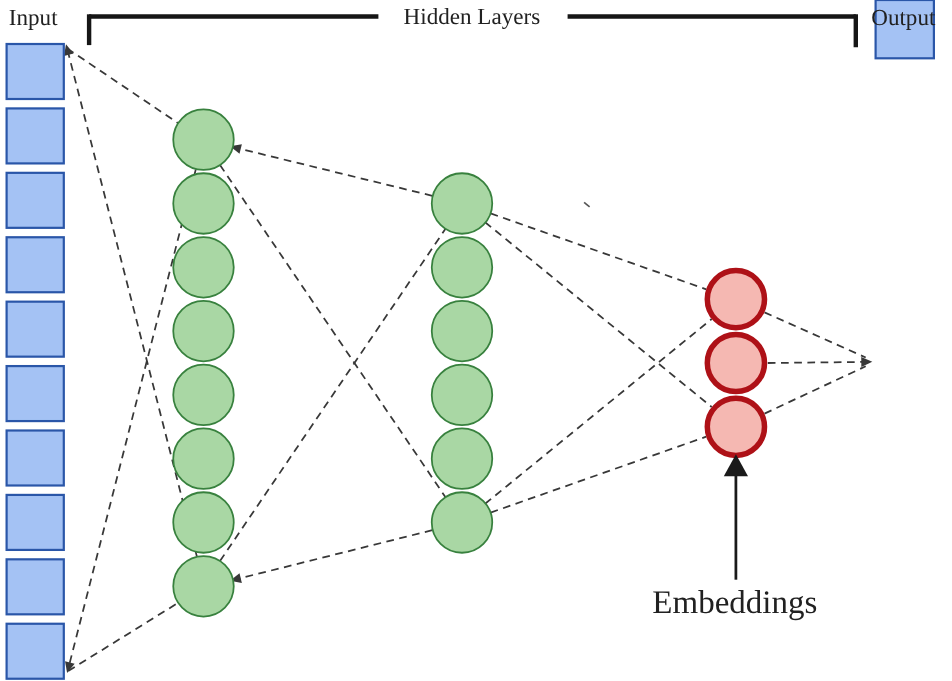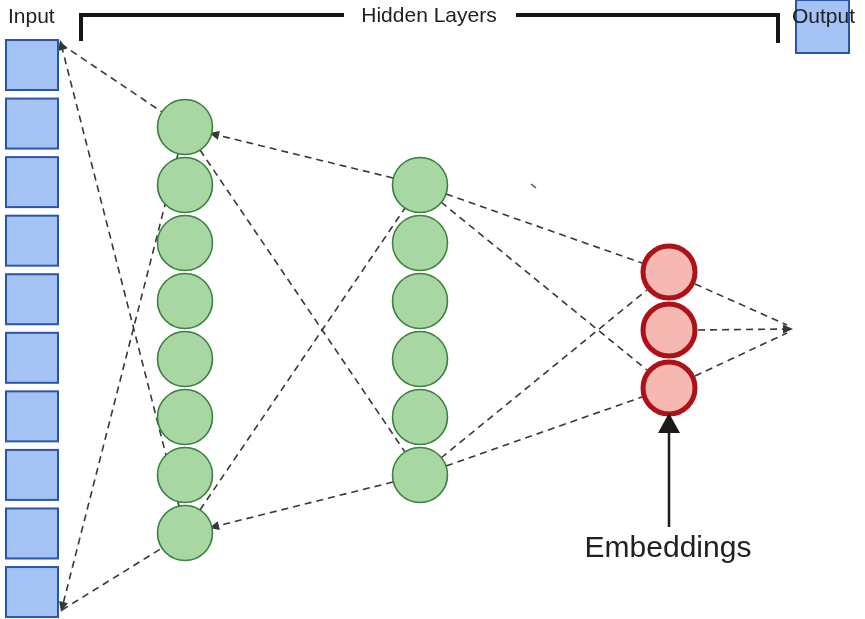--- a/index.html
+++ b/index.html
@@ -1,17 +1,17 @@
 <!DOCTYPE html>
 <html><head>
 <meta charset="utf-8">
 <style>
   html,body{margin:0;padding:0;background:#ffffff;}
   .stage{position:relative;width:865px;height:619px;background:#ffffff;overflow:hidden;
-         font-family:Liberation Sans, sans-serif;}
+         font-family:Liberation Serif, serif;}
   svg text{fill:#212121;}
 </style>
 </head>
 <body>
 
 <div class="stage">
   <svg id="diagram-svg" width="865" height="619" viewBox="0 0 865 619">
     <g id="edges-layer">
         <line x1="61" y1="44" x2="162" y2="112" stroke="#383838" stroke-width="1.6" stroke-dasharray="7 5"></line>
         <line x1="179" y1="506" x2="61" y2="44" stroke="#383838" stroke-width="1.6" stroke-dasharray="7 5"></line>

